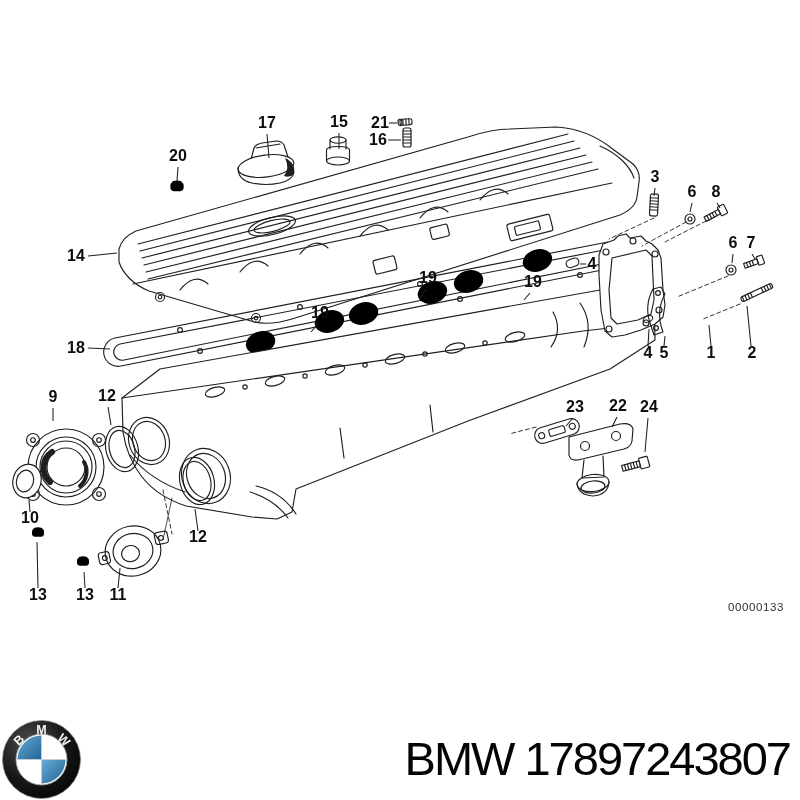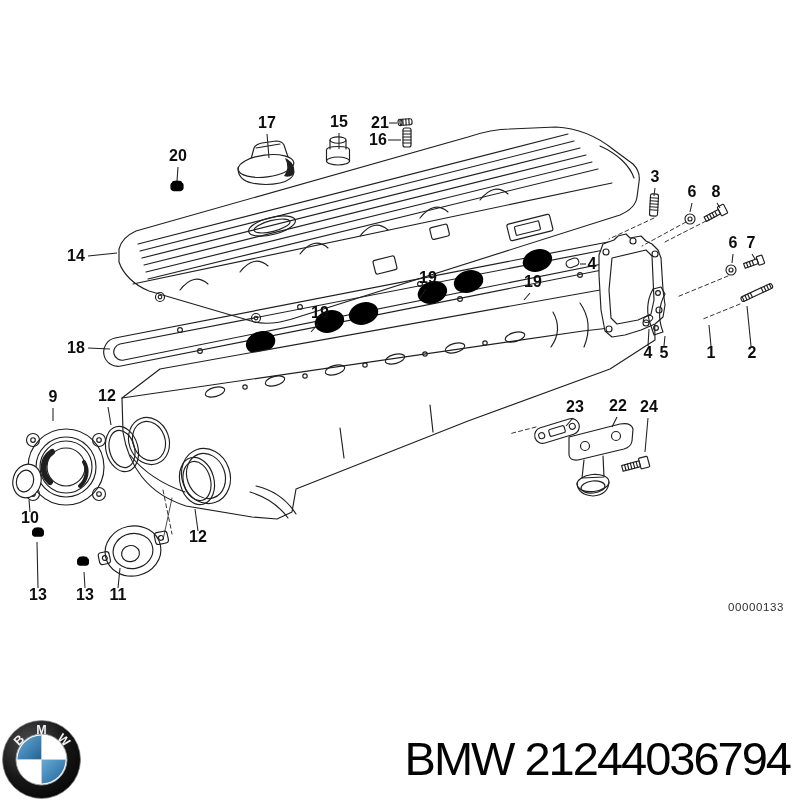--- a/index.html
+++ b/index.html
@@ -356,14 +356,14 @@
     <circle cx="40.5" cy="40.5" r="25.5" fill="#ffffff" stroke="#9aa0a4" stroke-width="0.9"></circle>
     <path d="M40.5,40.5 L16.5,40.5 A24,24 0 0 1 40.5,16.5 Z" fill="url(#blueGrad)"></path>
     <path d="M40.5,40.5 L64.5,40.5 A24,24 0 0 1 40.5,64.5 Z" fill="url(#blueGrad)"></path>
     <line x1="16.5" y1="40.5" x2="64.5" y2="40.5" stroke="#c9ced2" stroke-width="0.8"></line>
     <line x1="40.5" y1="16.5" x2="40.5" y2="64.5" stroke="#c9ced2" stroke-width="0.8"></line>
     <text class="roundel-letter" transform="translate(21,24) rotate(-45)">B</text>
     <text class="roundel-letter" transform="translate(40.5,14.5)">M</text>
     <text class="roundel-letter" transform="translate(60,24) rotate(45)">W</text>
   </svg>
 
-  <div class="part-number">BMW 21244036794</div>
+  <div class="part-number">BMW 17897243807</div>
 </div>
 
 </body></html>

